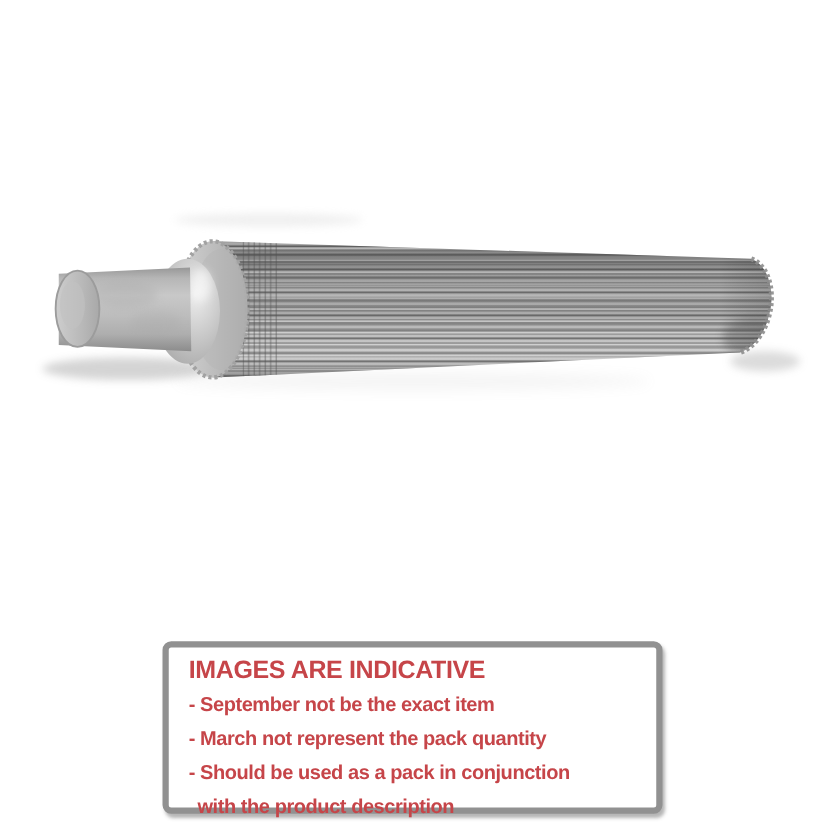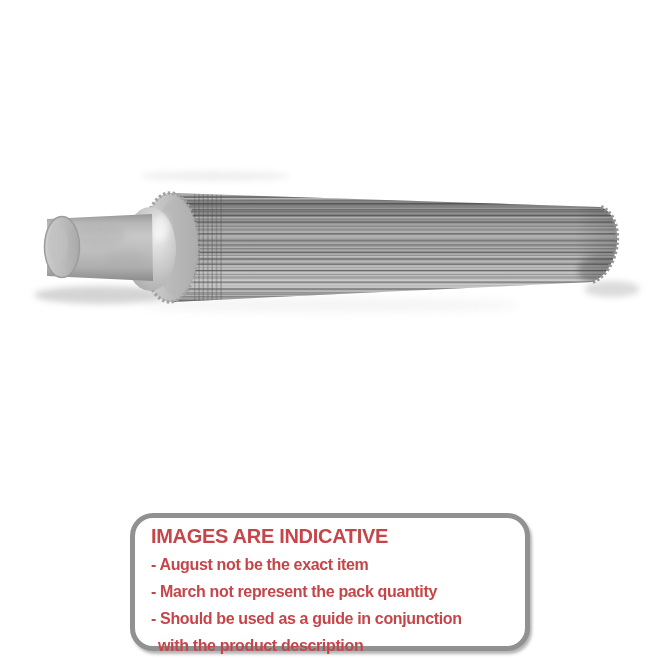--- a/index.html
+++ b/index.html
@@ -13,21 +13,21 @@
   .photo-wrap{
     position:absolute;left:0;top:0;width:670px;height:470px;
   }
   .disclaimer-box{
     position:absolute;
     left:130px; top:513px;
     width:400px; height:138px;
     box-sizing:border-box;
     background:#ffffff;
     border:5px solid #919191;
-    border-radius:23px;
+    border-radius:7px;
     box-shadow:2px 3px 3px rgba(90,90,90,0.45);
     padding:5px 8px 0 16px;
   }
   .disclaimer-title{
     font-size:20px;
     font-weight:bold;
     letter-spacing:-0.3px;
     line-height:26px;
     margin:0 0 2px 0;
   }
@@ -157,19 +157,19 @@
         <ellipse cx="125" cy="258" rx="20" ry="9" fill="#a5a5a5" opacity="0.22" filter="url(#soft)"></ellipse>
 
         <ellipse cx="62" cy="247" rx="17.5" ry="30.5" fill="url(#capGrad)" stroke="#9c9c9c" stroke-width="1.5"></ellipse>
         <ellipse cx="58" cy="244" rx="10" ry="19" fill="#c2c2c2" opacity="0.6"></ellipse>
       </g>
     </svg>
   </div>
 
   <div class="disclaimer-box" style="border-color: rgb(145, 145, 145);">
     <div class="disclaimer-title" style="color: rgb(198, 69, 73);">IMAGES ARE INDICATIVE</div>
-    <div class="disclaimer-line" style="color: rgb(198, 69, 73);">- August not be the exact item</div>
+    <div class="disclaimer-line" style="color: rgb(198, 69, 73);">- September not be the exact item</div>
     <div class="disclaimer-line" style="color: rgb(198, 69, 73);">- March not represent the pack quantity</div>
-    <div class="disclaimer-line" style="color: rgb(198, 69, 73);">- Should be used as a guide in conjunction</div>
+    <div class="disclaimer-line" style="color: rgb(198, 69, 73);">- Should be used as a pack in conjunction</div>
     <div class="disclaimer-line cont" style="color: rgb(198, 69, 73);">with the product description</div>
   </div>
 
 </div>
 
 </body></html>

